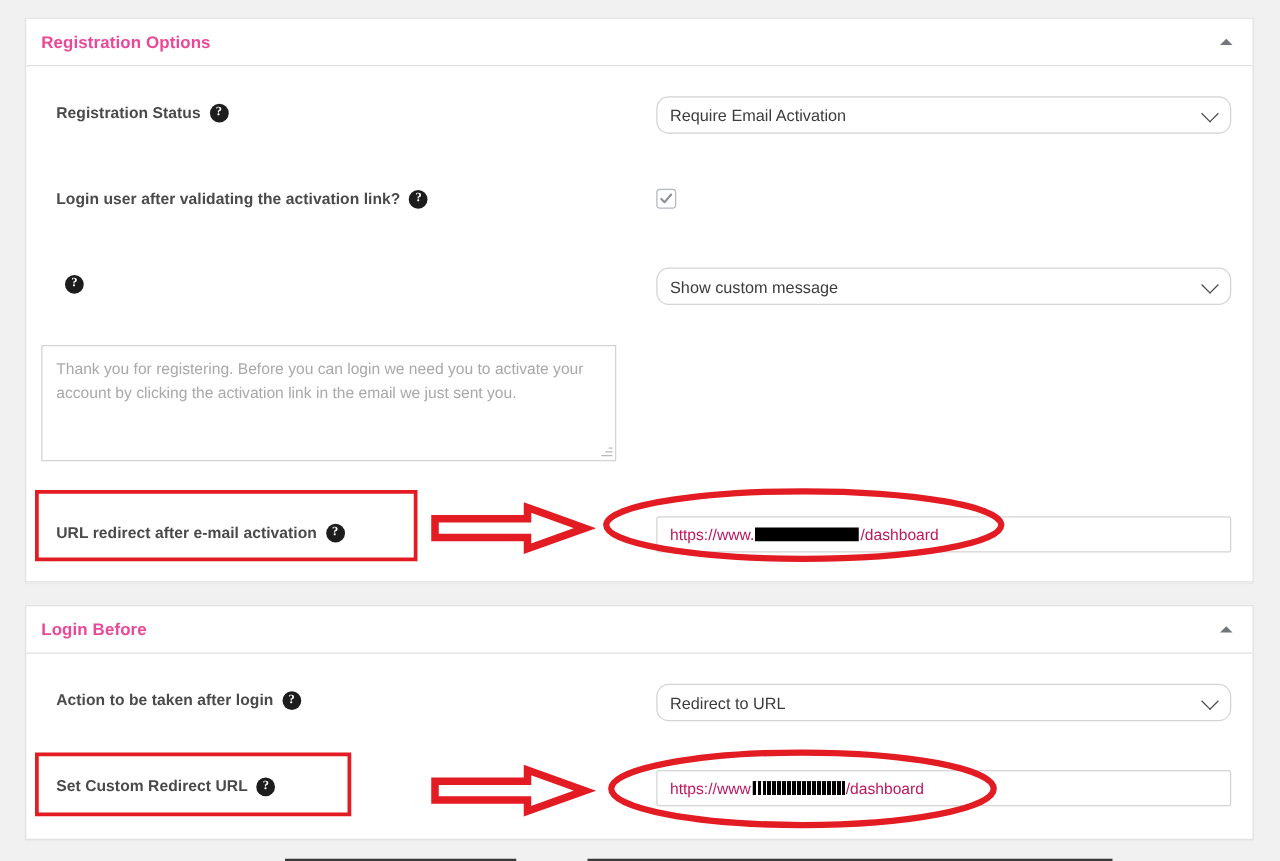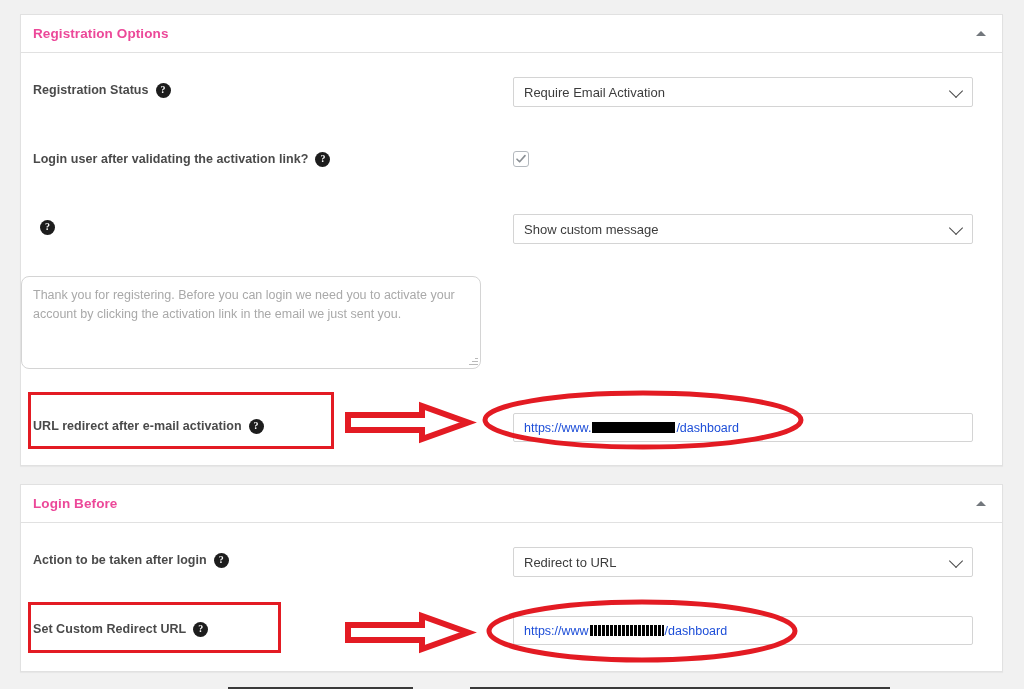--- a/index.html
+++ b/index.html
@@ -59,21 +59,21 @@
   .caret-up {
     width: 0; height: 0;
     border-left: 5px solid transparent;
     border-right: 5px solid transparent;
     border-bottom: 5px solid #72777c;
   }
 
   
   .row {
     position: absolute;
-    left: 0;
+    left: 12px;
     width: 100%;
     display: flex;
     align-items: flex-start;
     box-sizing: border-box;
   }
   .label-cell {
     width: 492px;
     padding-left: 12px;
     box-sizing: border-box;
     display: flex;
@@ -107,21 +107,21 @@
     flex: 1 1 auto;
     position: relative;
   }
 
   
   .select-box {
     position: relative;
     width: 460px;
     height: 30px;
     border: 1px solid #d4d4d4;
-    border-radius: 2px;
+    border-radius: 10px;
     background: #fff;
     box-sizing: border-box;
     display: flex;
     align-items: center;
     padding: 0 30px 0 10px;
     cursor: pointer;
   }
   .select-value {
     font-size: 13px;
     color: #3c3c3c;
@@ -146,21 +146,21 @@
     position: relative;
     cursor: pointer;
   }
   .checkbox svg { position: absolute; left: 1px; top: 1px; }
 
   .textarea-box {
     position: relative;
     width: 460px;
     height: 93px;
     border: 1px solid #d4d4d4;
-    border-radius: 8px;
+    border-radius: 0;
     background: #fff;
     box-sizing: border-box;
     padding: 9px 11px;
     cursor: text;
   }
   .textarea-placeholder {
     font-size: 12.5px;
     color: #a9a9a9;
     line-height: 1.55;
   }
@@ -186,21 +186,21 @@
     border-radius: 2px;
     background: #fff;
     box-sizing: border-box;
     display: flex;
     align-items: center;
     padding: 0 10px;
     cursor: text;
   }
   .url-text {
     font-size: 12.5px;
-    color: #1d4ed8;
+    color: #be185d;
     display: inline-flex;
     align-items: center;
     white-space: nowrap;
   }
   .redaction {
     display: inline-block;
     background: #000000;
     height: 11px;
     vertical-align: middle;
     margin: 0 1px;

